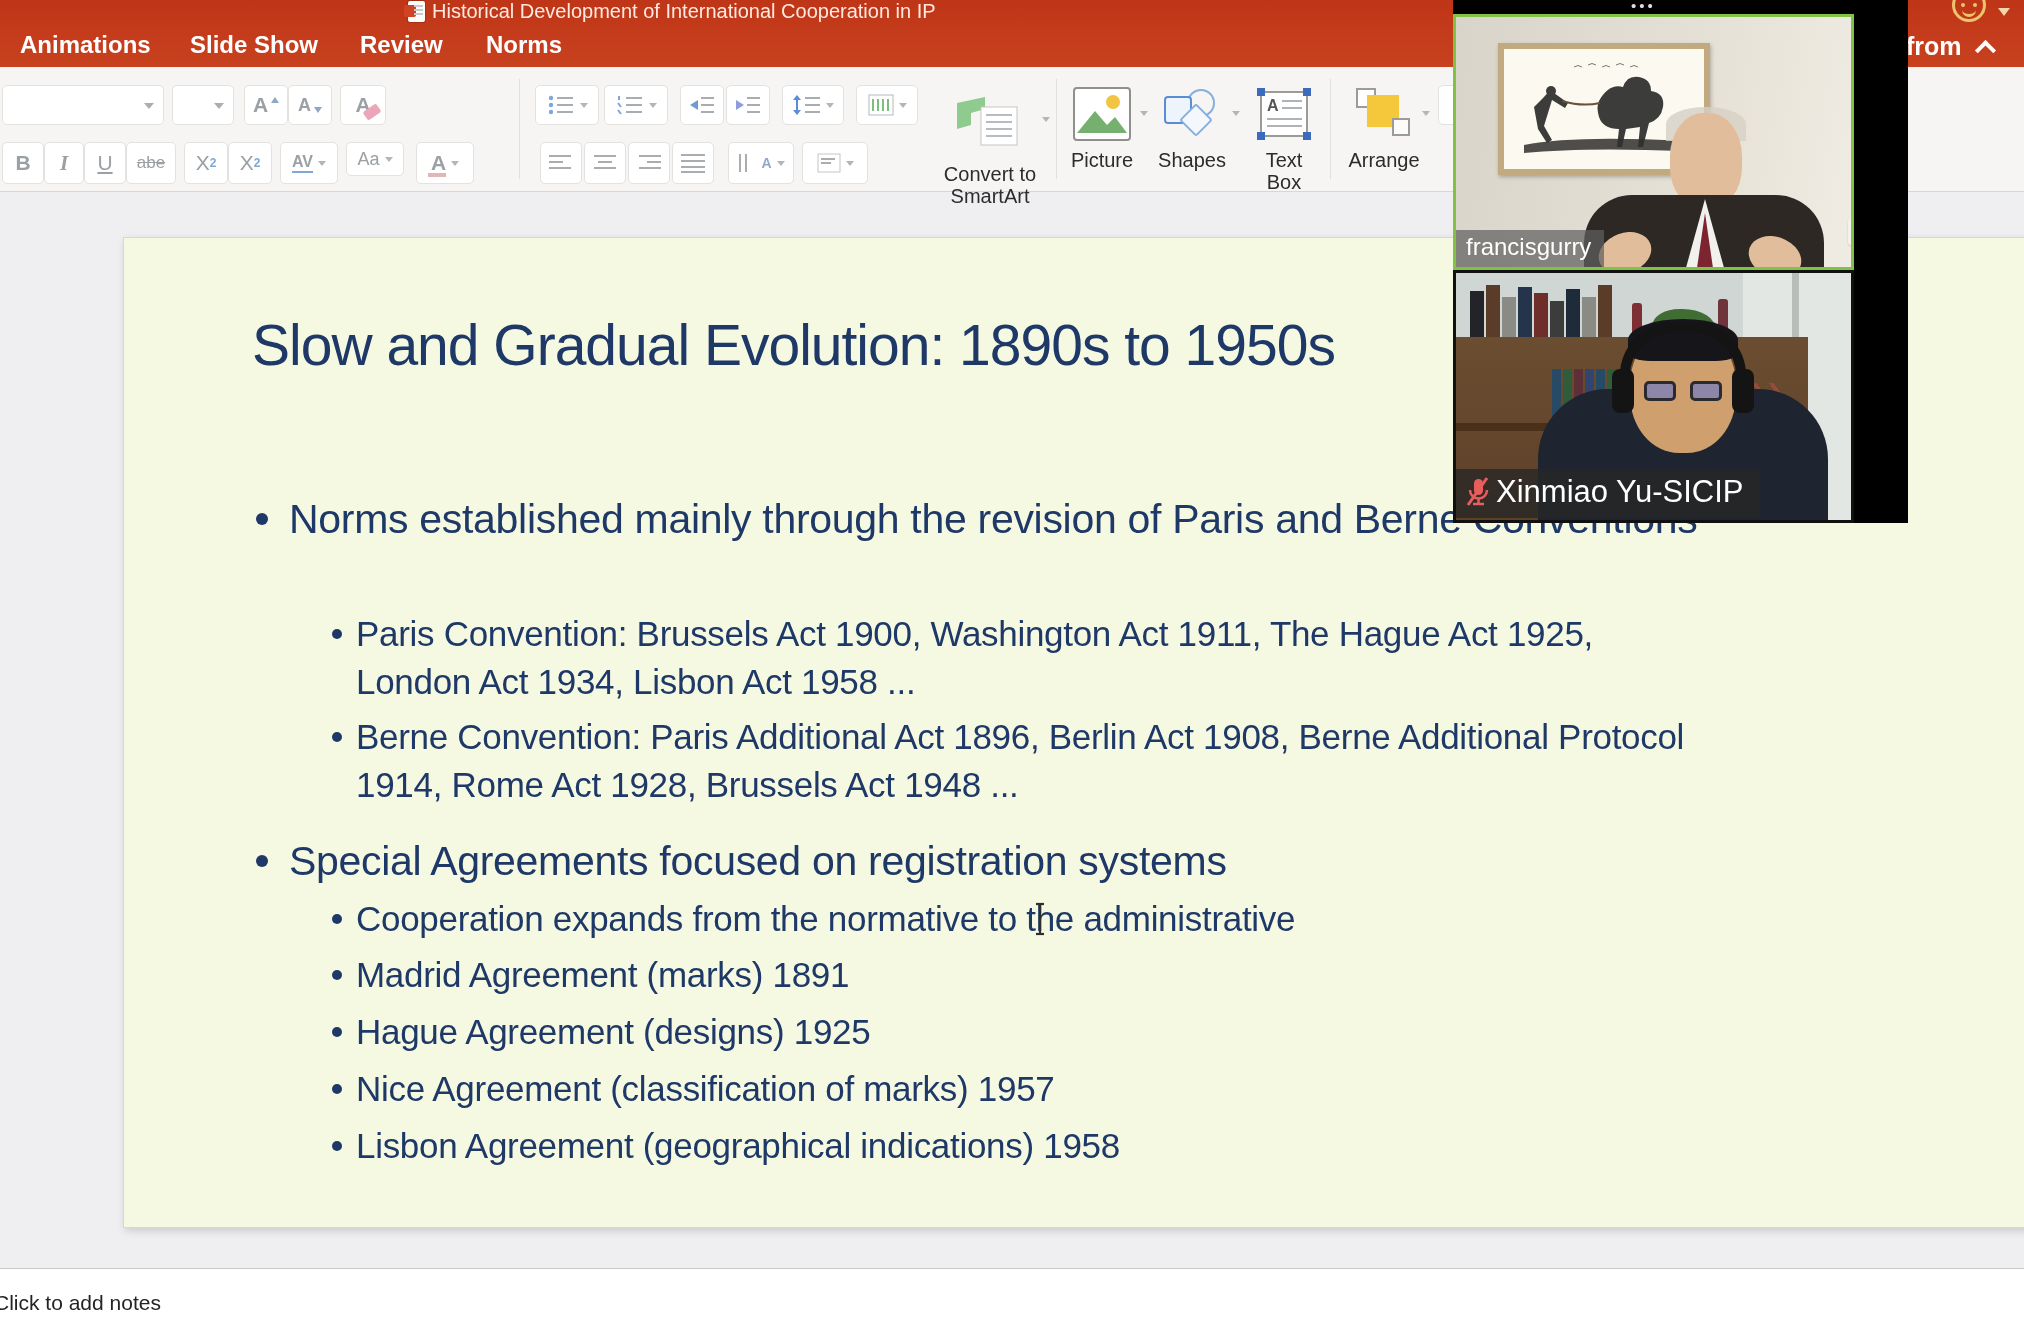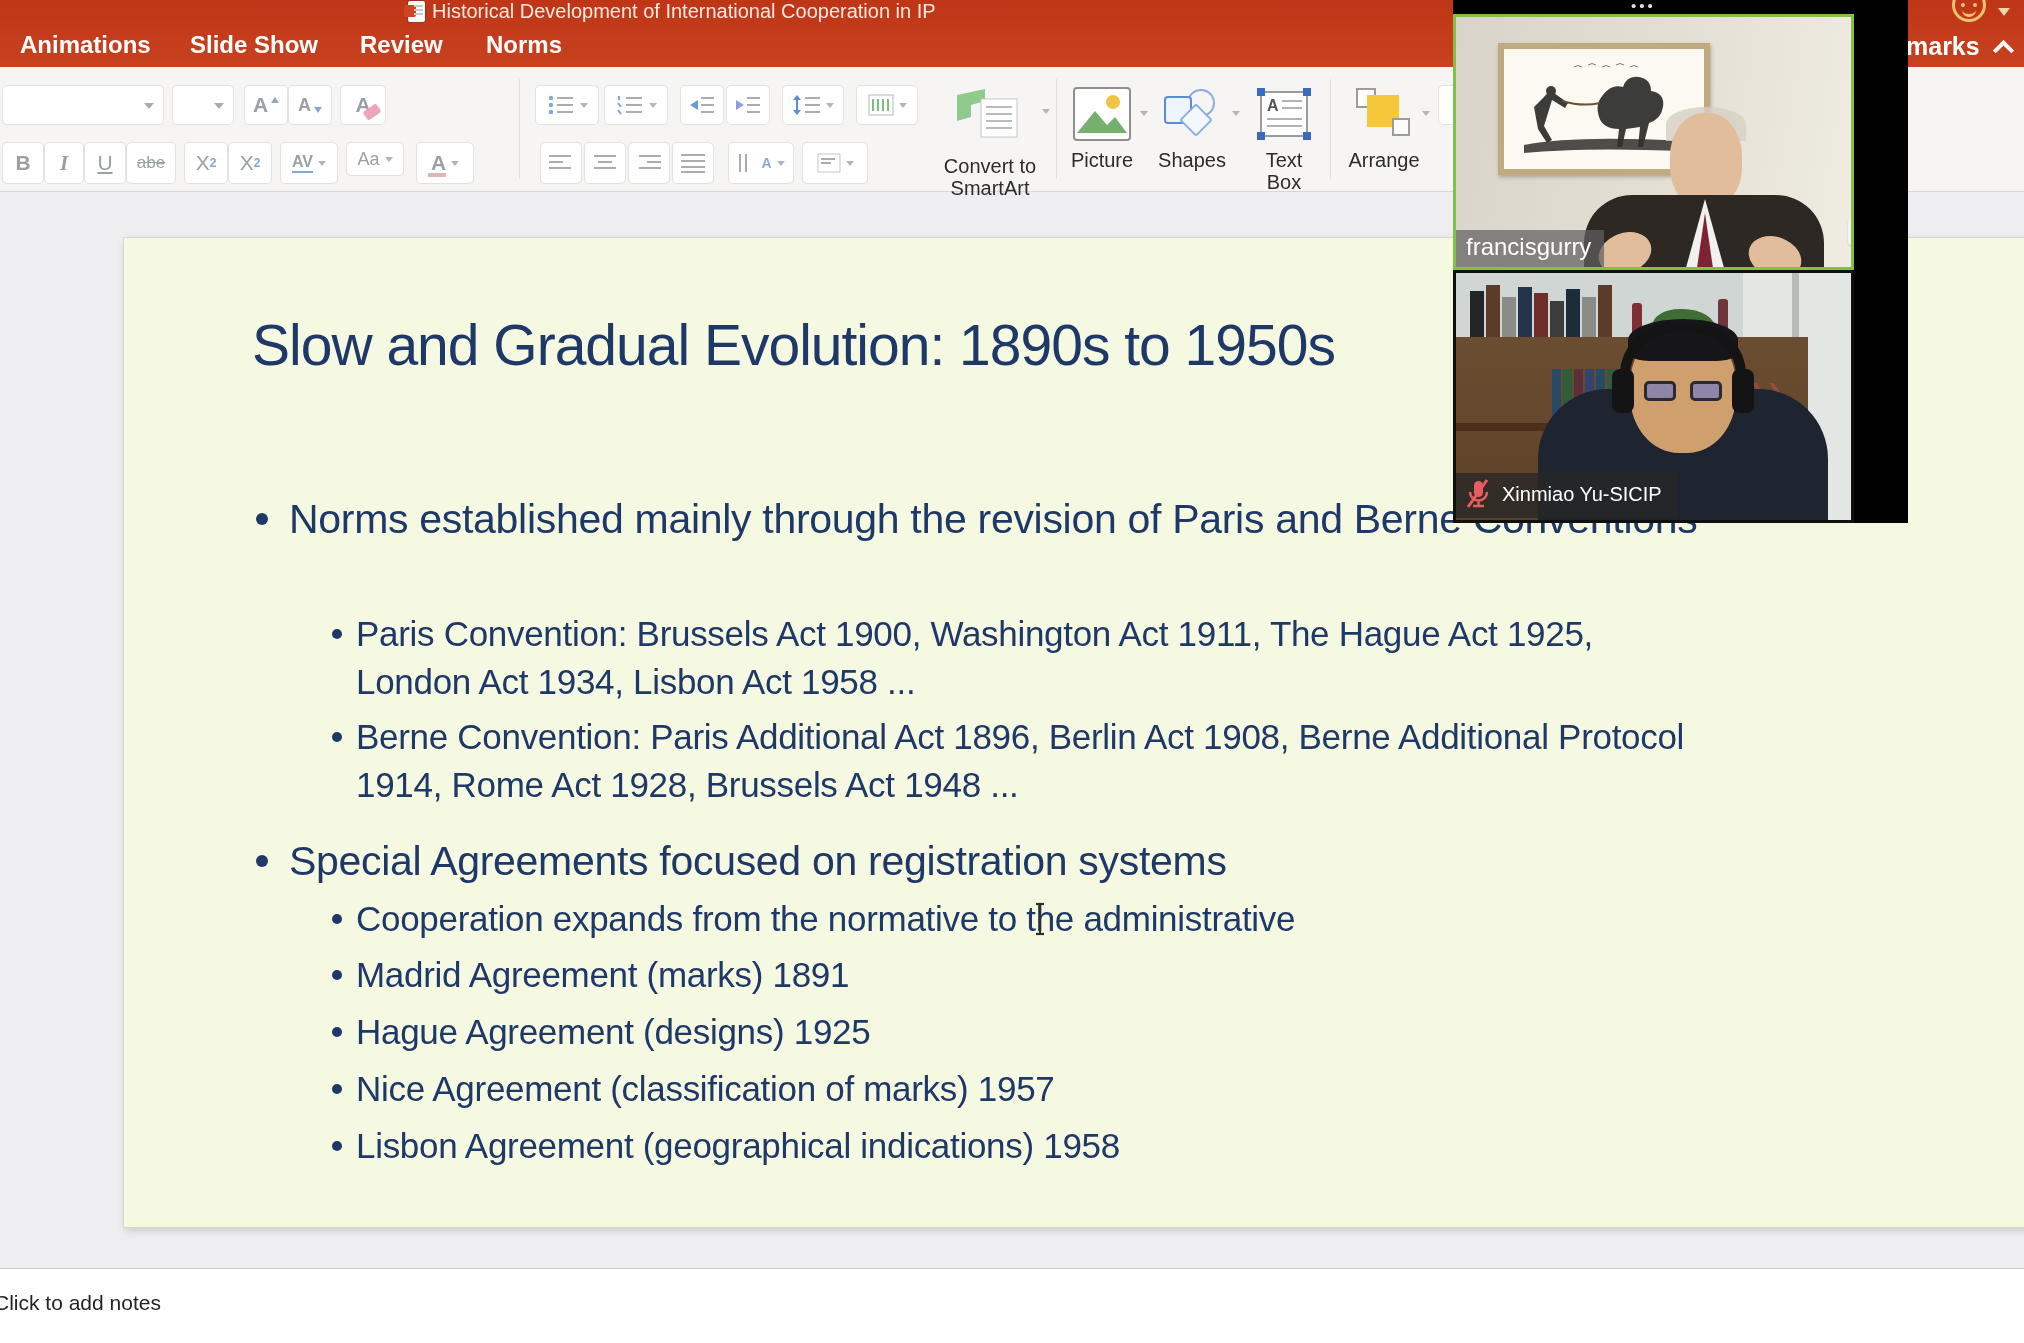--- a/index.html
+++ b/index.html
@@ -117,40 +117,40 @@
   .y-phband { position:absolute; left:164px; top:50px; width:126px; height:52px; border:10px solid #141414;
     border-bottom:none; border-radius:64px 64px 0 0; }
   .y-cup1 { position:absolute; left:156px; top:96px; width:22px; height:44px; background:#141414; border-radius:8px; }
   .y-cup2 { position:absolute; left:276px; top:96px; width:22px; height:44px; background:#141414; border-radius:8px; }
   .y-glass1 { position:absolute; left:188px; top:108px; width:32px; height:20px; background:#8d86a8; border:3px solid #2a2a30; border-radius:5px; }
   .y-glass2 { position:absolute; left:234px; top:108px; width:32px; height:20px; background:#8d86a8; border:3px solid #2a2a30; border-radius:5px; }
 
   .vlabel { position:absolute; left:0px; bottom:0px; background:rgba(95,95,95,.72); color:#fff;
     font-size:24px; padding:3px 13px 6px 10px; }
   .vlabel2 { position:absolute; left:0px; bottom:2px; background:rgba(38,38,38,.78); color:#fff;
-    font-size:20px; padding:5px 16px 8px 10px; display:flex; align-items:center; gap:12px; }
+    font-size:31px; padding:5px 16px 8px 10px; display:flex; align-items:center; gap:6px; }
 </style>
 </head>
 <body>
 
 <div class="screen">
 
   <div class="titlebar">
     <div class="doc-title">
       <span class="ppt-icon"></span>
       <span class="doc-title-text">Historical Development of International Cooperation in IP</span>
     </div>
     <span class="tab tab-animations">Animations</span>
     <span class="tab tab-slideshow">Slide Show</span>
     <span class="tab tab-review">Review</span>
     <span class="tab tab-view">Norms</span>
     <div class="smiley"></div>
     <div class="smiley-caret"></div>
     <div class="share-btn">
-      <span class="share-text">marks</span>
+      <span class="share-text">from</span>
       <span class="share-caret"></span>
     </div>
   </div>
 
   <div class="ribbon">
 
     <div class="rbtn combo" style="left:2px; top:18px; width:162px;">
       <span></span>
       <span class="caret"></span>
     </div>
@@ -334,21 +334,21 @@
         <g class="icon-lines">
             <line x1="4" y1="6" x2="18" y2="6"></line>
             <line x1="4" y1="10" x2="14" y2="10"></line>
           </g>
       </svg>
         <span class="mini-caret"></span>
     </div>
 
     <div class="rdiv" style="left:1056px;"></div>
 
-    <div style="position:absolute; left:928px; top:20px; width:124px;">
+    <div style="position:absolute; left:928px; top:28px; width:124px;">
       <svg width="70" height="52" viewBox="0 0 70 52" style="display:block; margin:0 auto;">
         <polygon points="2,8 30,2 30,14 16,18 16,30 2,34" fill="#8fca8f"></polygon>
         <rect x="26" y="12" width="36" height="38" fill="#fff" stroke="#c5c5c2"></rect>
         <g stroke="#b9bcbf" stroke-width="2">
             <line x1="31" y1="20" x2="57" y2="20"></line>
             <line x1="31" y1="27" x2="57" y2="27"></line>
             <line x1="31" y1="34" x2="57" y2="34"></line>
             <line x1="31" y1="41" x2="57" y2="41"></line>
           </g>
       </svg>

